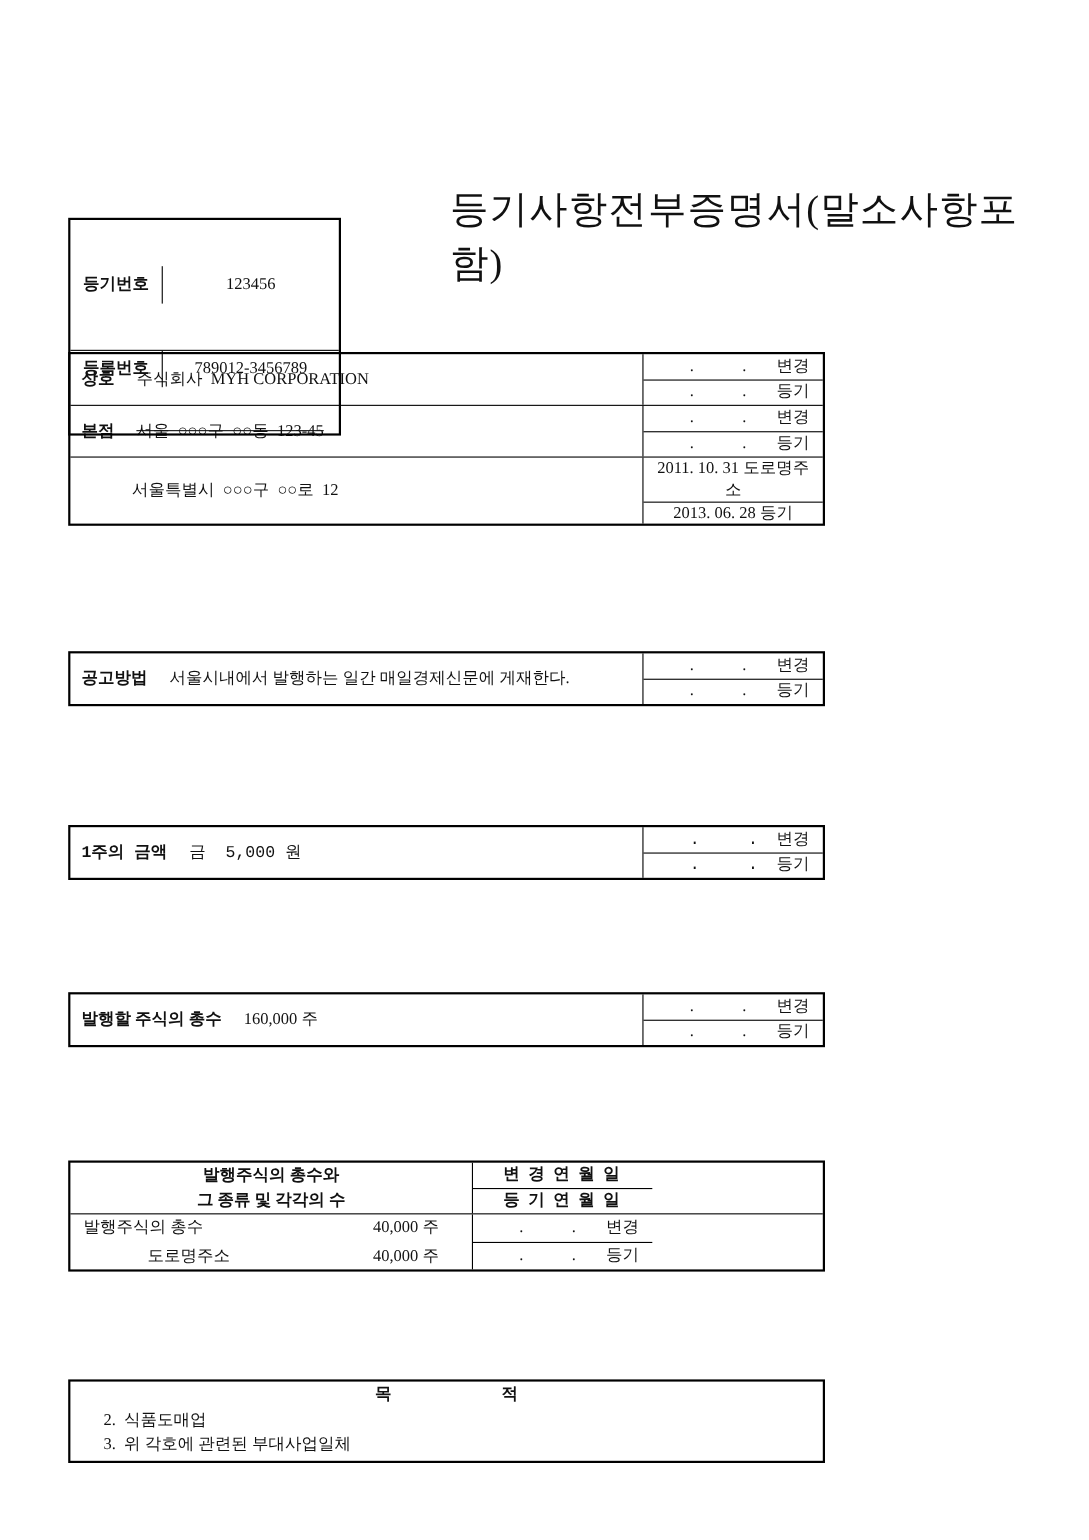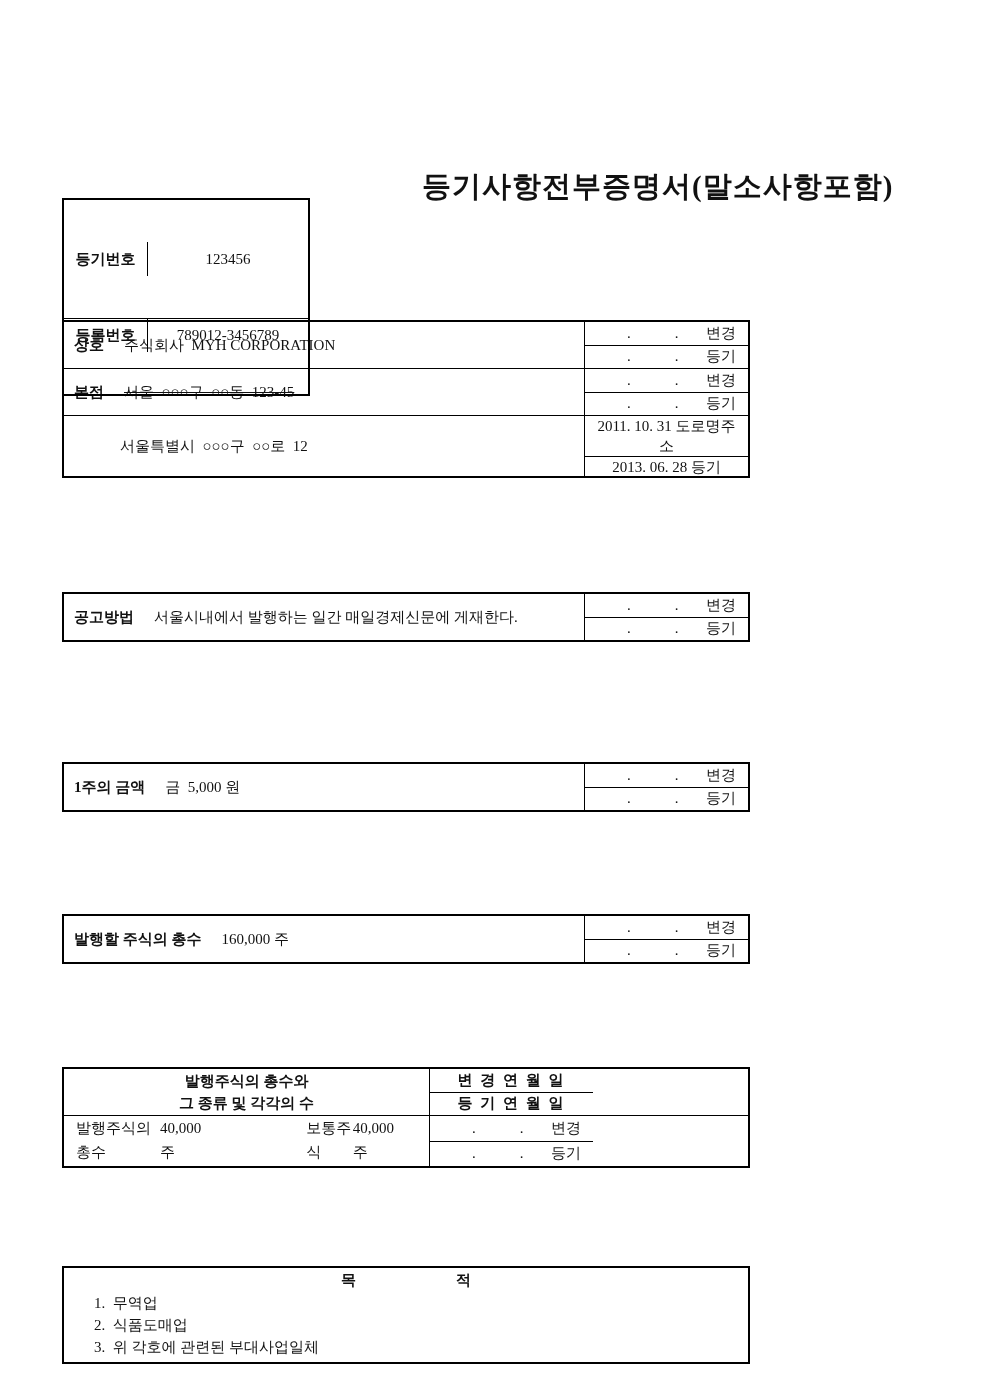--- a/index.html
+++ b/index.html
@@ -13,21 +13,21 @@
   }
   .bold { font-weight:700; }
 
   
   .header-zone { position:relative; height:73px; margin-left:62px; width:868px; }
   .reg-table { width:248px; border:2px solid #000; }
   .reg-row { display:flex; height:34px; }
   .reg-row + .reg-row { border-top:1.5px solid #000; }
   .reg-label { width:84px; border-right:1.5px solid #000; display:flex; align-items:center; justify-content:center; }
   .reg-value { flex:1; display:flex; align-items:center; justify-content:center; }
-  .doc-title { position:absolute; left:360px; top:10px; font-size:29px; font-weight:700; letter-spacing:1px; }
+  .doc-title { position:absolute; left:347px; top:10px; font-size:35px; font-weight:400; letter-spacing:1px; }
 
   
   .box { border:2px solid #000; margin-left:62px; width:688px; display:flex; flex-direction:column; }
   .row { display:flex; }
   .row + .row { border-top:1.5px solid #000; }
   .main-cell { flex:1; display:flex; align-items:center; padding-left:10px; gap:20px; }
 
   
   .stat { width:164px; border-left:1.5px solid #000; display:flex; flex-direction:column; }
   .stat-cell { flex:1; display:flex; align-items:center; padding:0 12px; }
@@ -41,35 +41,35 @@
   .rowA2 { height:47px; }
   .rowA3 { height:61px; }
   .addr-new { padding-left:56px; }
   .strike { text-decoration:line-through;text-align:right; }
   .addr-stat .stat-top { flex:2; display:flex; align-items:center; justify-content:center; text-align:center; line-height:20px; padding:0 6px; }
   .addr-stat .stat-bot { flex:1; display:flex; align-items:center; justify-content:center; border-top:1.5px solid #000; }
 
   .h50 .stat-cell { height:22px; }
   .h50 .main-cell { min-height:46px; }
 
-  .gap30 { margin-top:30px; } .gap24 { margin-top:36px; } .gap18 { margin-top:18px; }
+  .gap30 { margin-top:30px; } .gap24 { margin-top:24px;font-family:Liberation Mono, monospace; } .gap18 { margin-top:18px; }
   .gap19 { margin-top:19px; } .gap14 { margin-top:14px; } .gap7 { margin-top:7px; }
 
   
   .sh-row { display:flex; }
   .sh-c1 { width:366px; border-right:1.5px solid #000; }
   .sh-c2 { flex:1; border-right:1.5px solid #000; }
   .sh-c3 { width:163px; }
   .sh-head { border-bottom:1.5px solid #000; }
   .sh-head .sh-c1 { display:flex; flex-direction:column; align-items:center; justify-content:center; font-weight:700; line-height:22px; height:46px;text-align:right; }
   .sh-head .sh-c2 { display:flex; align-items:center; justify-content:center; font-weight:700; }
   .sh-head .sh-c3 { display:flex; flex-direction:column; }
   .sh-head .sh-c3 div { flex:1; display:flex; align-items:center; justify-content:center; font-weight:700; letter-spacing:2px; }
   .sh-head .sh-c3 div + div { border-top:1.5px solid #000; }
-  .sh-body .sh-c1 { height:50px; display:flex; flex-direction:row; justify-content:flex-end; line-height:24px; }
+  .sh-body .sh-c1 { height:50px; display:flex; flex-direction:column; justify-content:space-between; line-height:24px; }
   .sh-line { display:flex; padding:0 30px 0 12px; }
   .sh-line .cnt { margin-left:auto; }
   .sh-line.indent { padding-left:70px; }
   .sh-body .sh-c2 { display:flex; align-items:flex-end; justify-content:center; padding-bottom:3px; }
   .sh-body .sh-c3 { display:flex; flex-direction:column; }
   .sh-body .sh-c3 .stat-cell { flex:1; }
 
   
   .purpose-title { height:24px; display:flex; justify-content:center; gap:100px; font-weight:700; align-items:center; }
   .purpose-item { height:22px; padding-left:30px; display:flex; align-items:center; }
@@ -222,21 +222,21 @@
         <div>등 기 연 월 일</div>
       </div>
     </div>
     <div class="sh-row sh-body">
       <div class="sh-c1">
         <div class="sh-line">
           <span>발행주식의 총수</span>
           <span class="cnt">40,000 주</span>
         </div>
         <div class="sh-line indent">
-          <span>보통주식</span>
+          <span>도로명주소</span>
           <span class="cnt">40,000 주</span>
         </div>
       </div>
       <div class="sh-c3">
         <div class="stat-cell">
           <span class="d1">.</span>
           <span class="d2">.</span>
           <span class="stat-lbl">변경</span>
         </div>
         <div class="stat-cell">
@@ -247,21 +247,20 @@
       </div>
     </div>
   </div>
 
   
   <div class="box gap14">
     <div class="purpose-title">
       <span>목</span>
       <span>적</span>
     </div>
-    <div class="purpose-item">1.  무역업</div>
     <div class="purpose-item">2.  식품도매업</div>
     <div class="purpose-item">3.  위 각호에 관련된 부대사업일체</div>
     <div class="purpose-pad"></div>
   </div>
 
   
   
 
   
   

